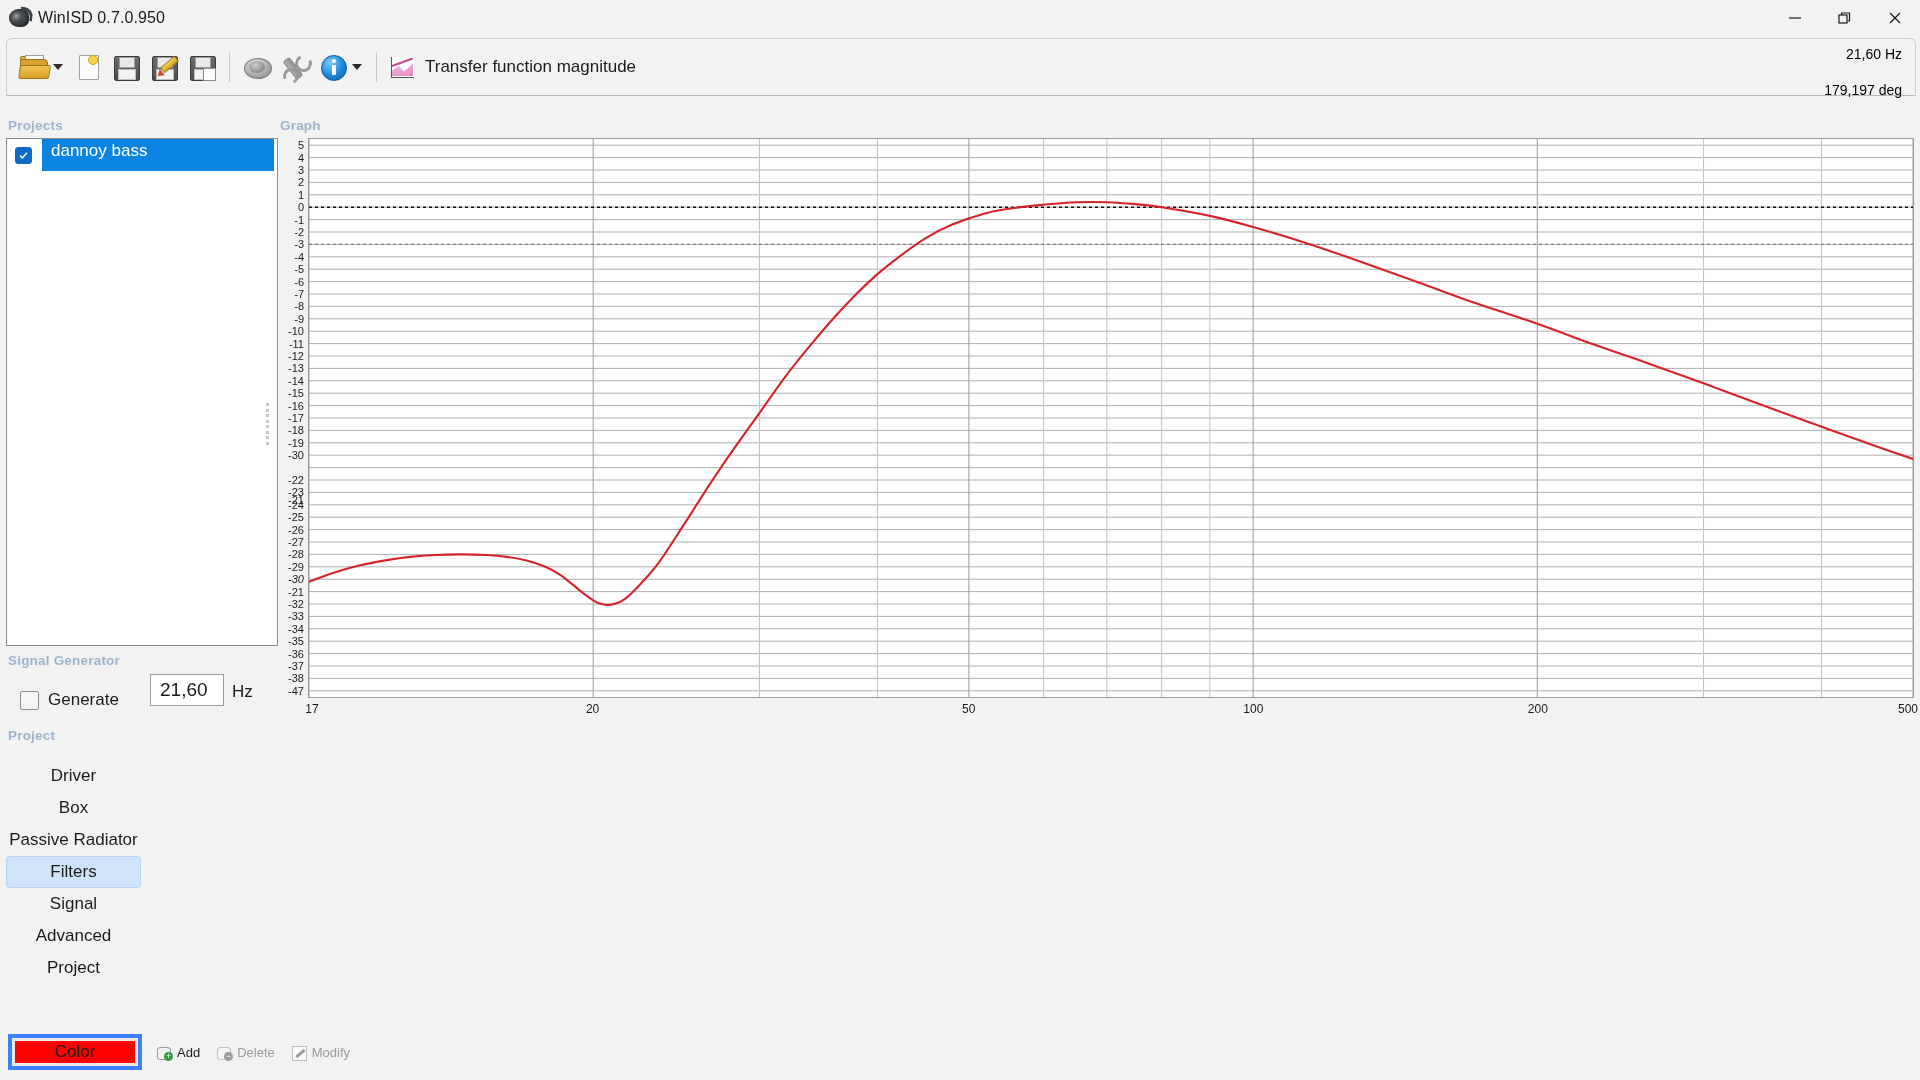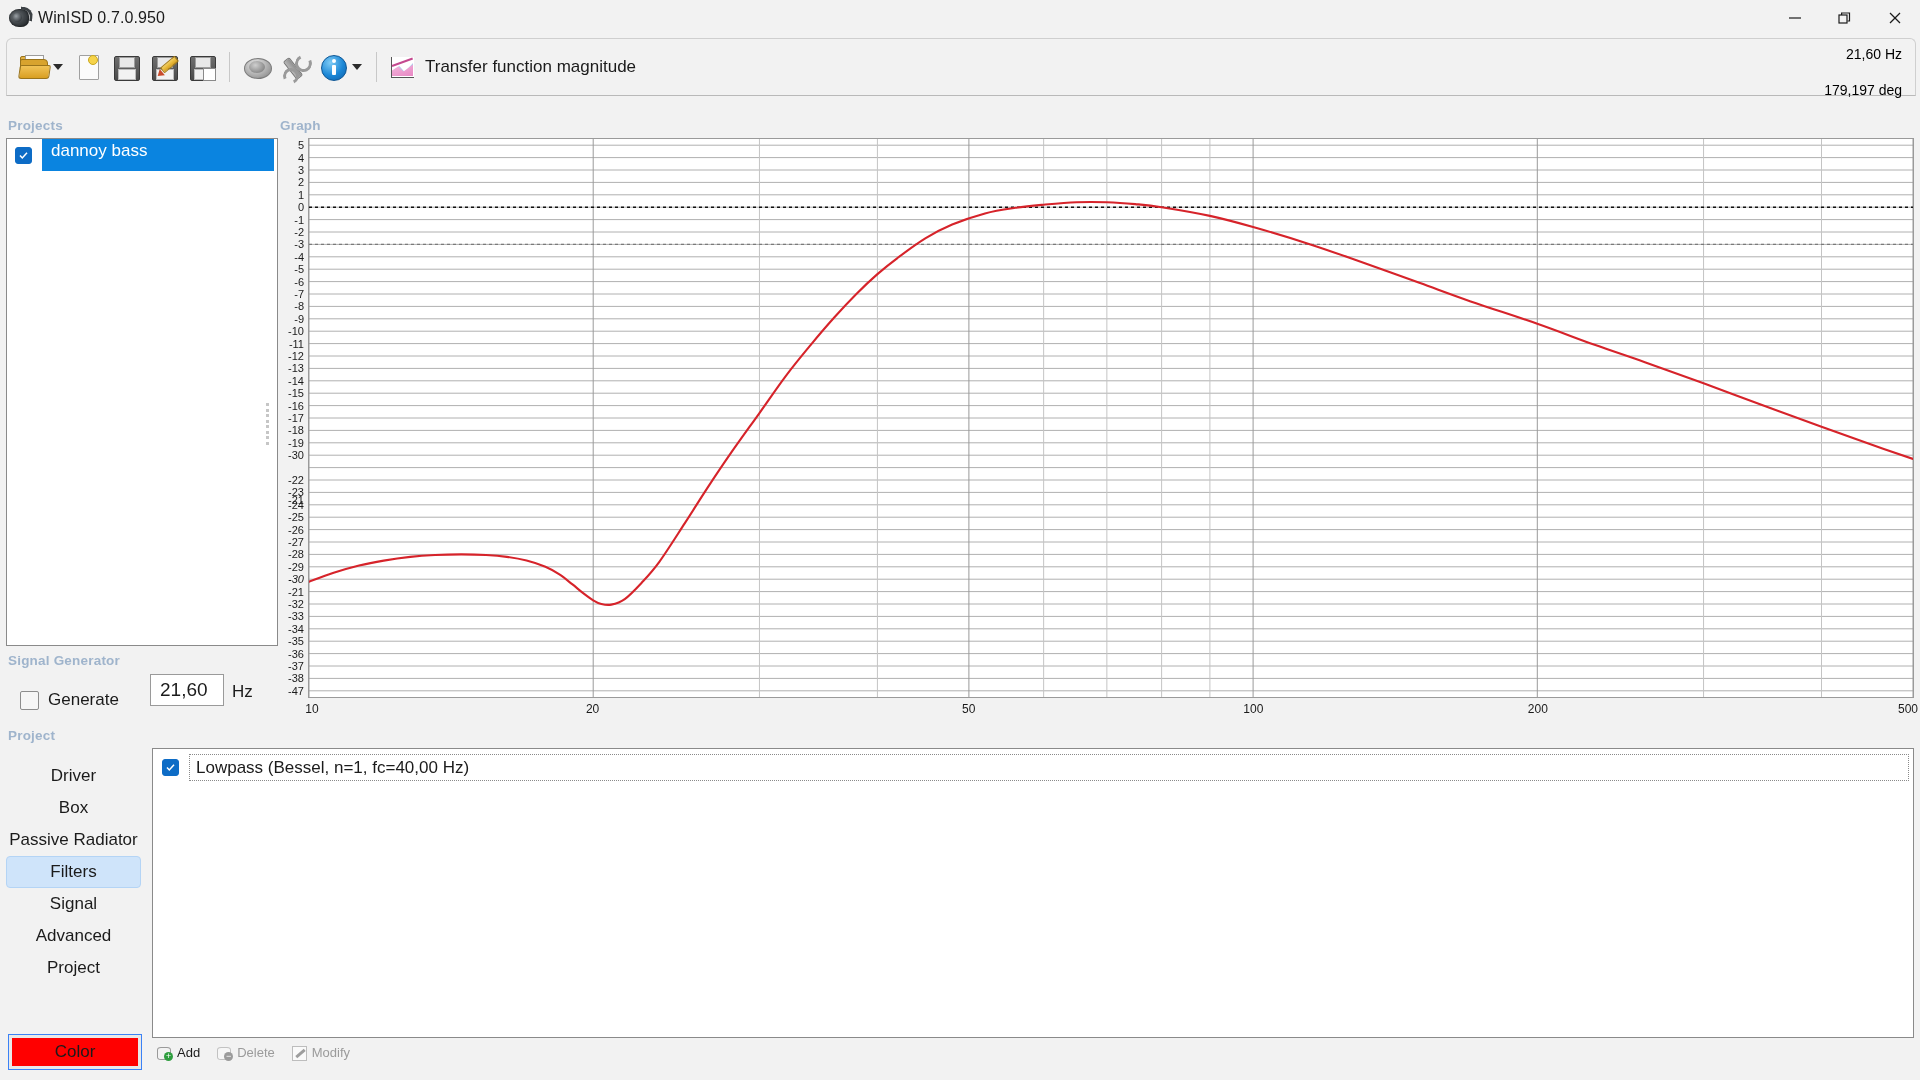--- a/index.html
+++ b/index.html
@@ -149,21 +149,21 @@
   
   .projnav{position:absolute;left:6px;top:760px;width:135px;}
   .nav-item{
     height:32px;display:flex;align-items:center;justify-content:center;
     font-size:17px;color:#1b1b1b;border-radius:4px;margin-bottom:0px;
   }
   .nav-item.active{background:#cfe4fa;border:1px solid #b4d4f5;box-sizing:border-box;}
 
   .color-btn{
     position:absolute;left:8px;top:1034px;width:134px;height:36px;
-    background:#e9e9e9;border:1px solid #3b82f6;
+    background:#e9e9e9;border:4px solid #3b82f6;
     display:flex;align-items:center;justify-content:center;box-sizing:border-box;padding:3px;
   }
   .color-swatch{
     width:100%;height:100%;background:#ff0000;display:flex;align-items:center;justify-content:center;
     font-size:17px;color:#1b1b1b;
   }
 
   
   .splitter{
     position:absolute;left:262px;top:400px;width:10px;height:44px;
@@ -500,39 +500,29 @@
           <line x1="1228.30" y1="0" x2="1228.30" y2="558" stroke="#9a9a9a" stroke-width="1"></line>
           <line x1="1394.55" y1="0" x2="1394.55" y2="558" stroke="#c4c4c4" stroke-width="1"></line>
           <line x1="1512.51" y1="0" x2="1512.51" y2="558" stroke="#c4c4c4" stroke-width="1"></line>
           <line x1="1604.00" y1="0" x2="1604.00" y2="558" stroke="#9a9a9a" stroke-width="1"></line>
           <line x1="0" y1="68.20" x2="1604" y2="68.20" stroke="#111111" stroke-width="1.4" stroke-dasharray="3,3"></line>
           <line x1="0" y1="105.40" x2="1604" y2="105.40" stroke="#7a7a7a" stroke-width="1.4" stroke-dasharray="3,3"></line>
           <path d="M 0.00 442.68 C 3.98 441.23, 15.54 436.69, 23.89 434.00 C 32.24 431.31, 41.63 428.63, 50.11 426.56 C 58.59 424.49, 66.24 423.05, 74.76 421.60 C 83.27 420.15, 92.66 418.81, 101.22 417.88 C 109.77 416.95, 117.55 416.43, 126.07 416.02 C 134.60 415.61, 143.85 415.40, 152.35 415.40 C 160.84 415.40, 169.46 415.61, 177.04 416.02 C 184.61 416.43, 191.05 416.95, 197.80 417.88 C 204.56 418.81, 211.13 419.95, 217.57 421.60 C 224.00 423.25, 231.01 425.53, 236.42 427.80 C 241.83 430.07, 245.56 432.35, 250.01 435.24 C 254.47 438.13, 259.20 442.06, 263.17 445.16 C 267.14 448.26, 270.32 451.15, 273.82 453.84 C 277.33 456.53, 281.12 459.42, 284.20 461.28 C 287.29 463.14, 289.31 464.28, 292.32 465.00 C 295.33 465.72, 298.34 466.45, 302.25 465.62 C 306.16 464.79, 310.72 463.66, 315.76 460.04 C 320.80 456.42, 326.73 450.12, 332.50 443.92 C 338.26 437.72, 343.13 432.76, 350.33 422.84 C 357.53 412.92, 367.49 397.01, 375.70 384.40 C 383.91 371.79, 391.84 358.98, 399.59 347.20 C 407.33 335.42, 413.69 325.91, 422.16 313.72 C 430.64 301.53, 441.33 286.85, 450.45 274.04 C 459.58 261.23, 468.36 248.21, 476.91 236.84 C 485.47 225.47, 493.72 215.55, 501.77 205.84 C 509.82 196.13, 517.61 187.03, 525.21 178.56 C 532.81 170.09, 540.17 162.23, 547.37 155.00 C 554.57 147.77, 561.57 141.15, 568.41 135.16 C 575.25 129.17, 580.36 125.03, 588.41 119.04 C 596.46 113.05, 607.57 104.78, 616.70 99.20 C 625.82 93.62, 633.28 89.69, 643.16 85.56 C 653.04 81.43, 665.45 77.19, 675.98 74.40 C 686.51 71.61, 696.59 70.27, 706.37 68.82 C 716.14 67.37, 724.47 66.65, 734.65 65.72 C 744.84 64.79, 756.94 63.65, 767.47 63.24 C 778.01 62.83, 788.08 62.93, 797.86 63.24 C 807.64 63.55, 817.02 64.27, 826.15 65.10 C 835.27 65.93, 840.15 66.24, 852.61 68.20 C 865.07 70.16, 885.65 73.57, 900.90 76.88 C 916.15 80.19, 927.35 83.29, 944.10 88.04 C 960.85 92.79, 983.48 99.61, 1001.41 105.40 C 1019.34 111.19, 1033.52 116.35, 1051.68 122.76 C 1069.83 129.17, 1092.02 137.23, 1110.35 143.84 C 1128.68 150.45, 1142.01 155.62, 1161.67 162.44 C 1181.33 169.26, 1207.65 177.53, 1228.30 184.76 C 1248.96 191.99, 1267.68 199.43, 1285.61 205.84 C 1303.54 212.25, 1317.72 216.79, 1335.88 223.20 C 1354.04 229.61, 1374.24 236.84, 1394.55 244.28 C 1414.87 251.72, 1438.10 260.61, 1457.76 267.84 C 1477.42 275.07, 1495.33 281.48, 1512.51 287.68 C 1529.68 293.88, 1545.55 299.67, 1560.80 305.04 C 1576.05 310.41, 1596.80 317.44, 1604.00 319.92" fill="none" stroke="#d6232a" stroke-width="2.1" stroke-linejoin="round" stroke-linecap="round"></path>
         </svg>
     </div>
     <div class="xlabels" id="xlabels">
-        <span style="left: 0px; top: 2px; transform: translateX(-20%);">10</span>
+        <span style="left: 0px; top: 2px; transform: translateX(-20%);">17</span>
         <span style="left: 284.6px; top: 2px;">20</span>
         <span style="left: 660.7px; top: 2px;">50</span>
         <span style="left: 945.3px; top: 2px;">100</span>
         <span style="left: 1229.8px; top: 2px;">200</span>
         <span style="left: 1606px; top: 2px; transform: translateX(-80%);">500</span>
       </div>
   </div>
 
-  <div class="filters-panel">
-    <div class="filter-row">
-      <span class="cb">
-        <svg width="11" height="11" viewBox="0 0 11 11">
-            <polyline points="2,5.6 4.3,8 9,2.8" fill="none" stroke="#fff" stroke-width="1.5"></polyline>
-          </svg>
-      </span>
-      <span class="filter-text">Lowpass (Bessel, n=1, fc=40,00 Hz)</span>
-    </div>
-  </div>
 
   <div class="filter-actions">
     <div class="fa enabled">
       <span class="gl">
           <i class="can"></i>
           <i class="badge add">+</i>
         </span>
       <span>Add</span>
     </div>
     <div class="fa disabled">

